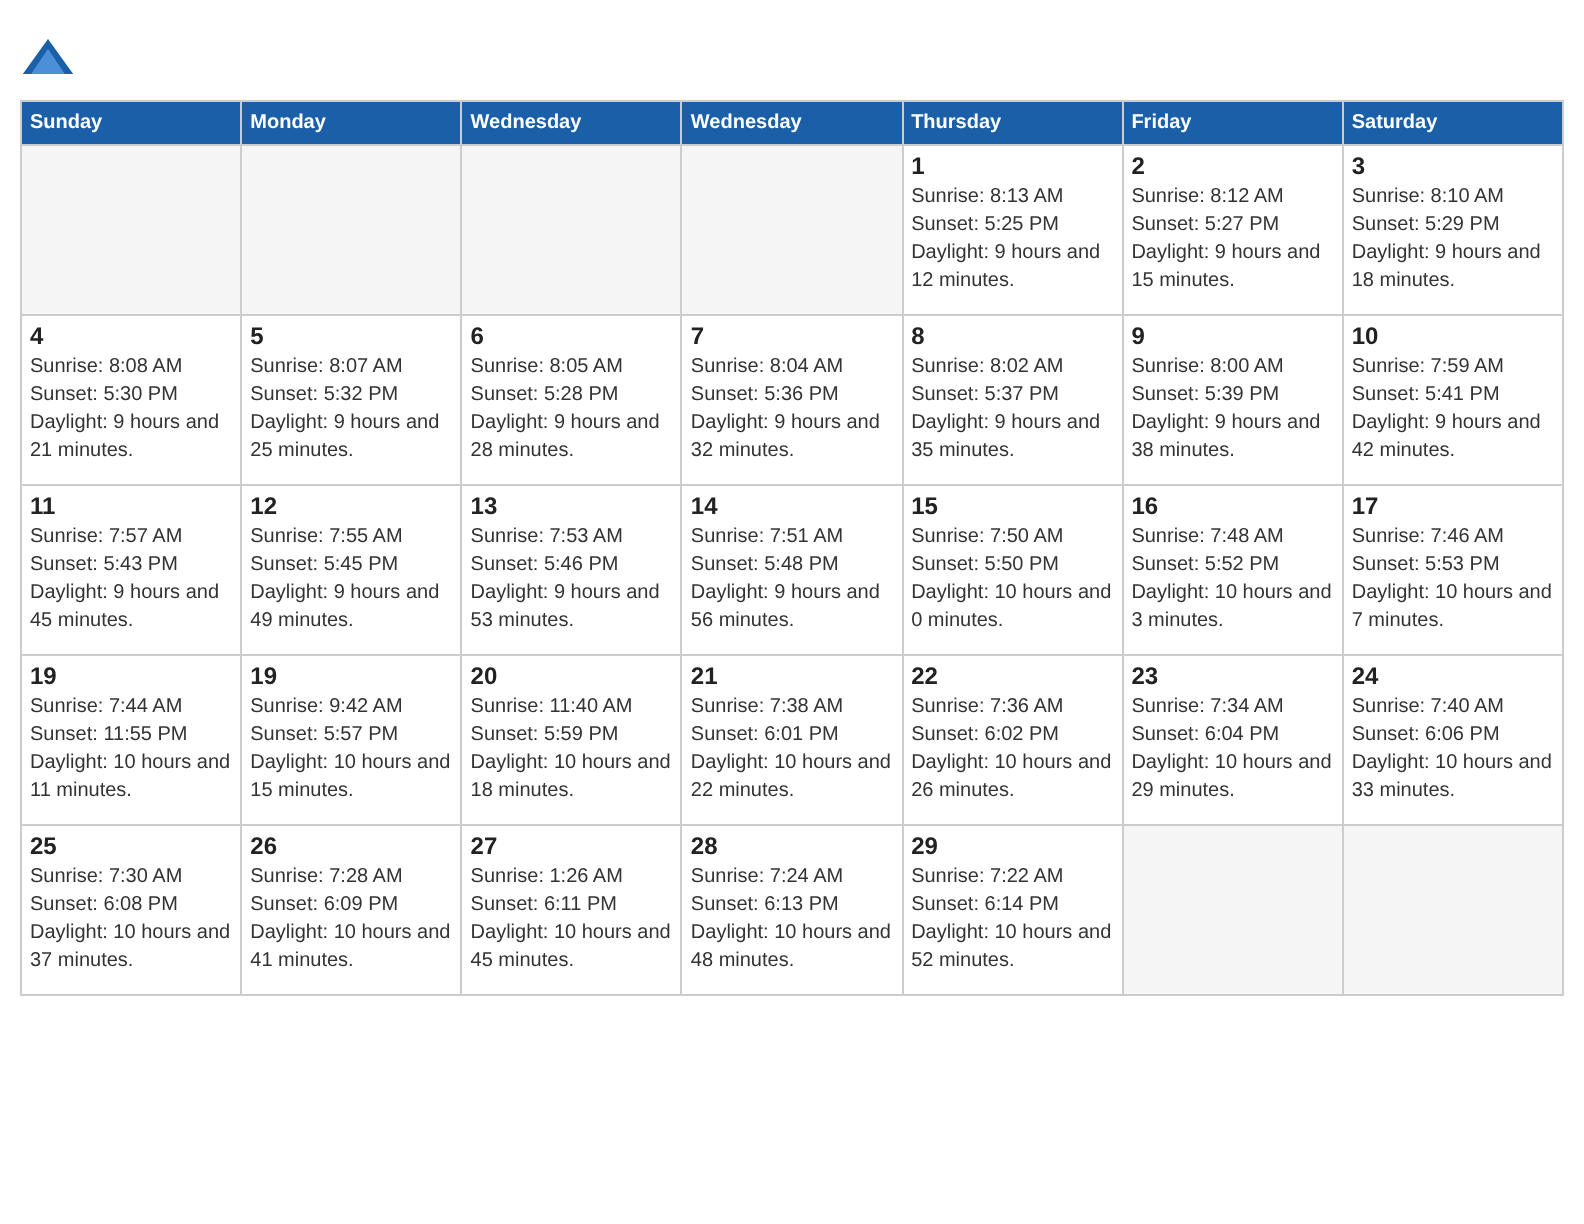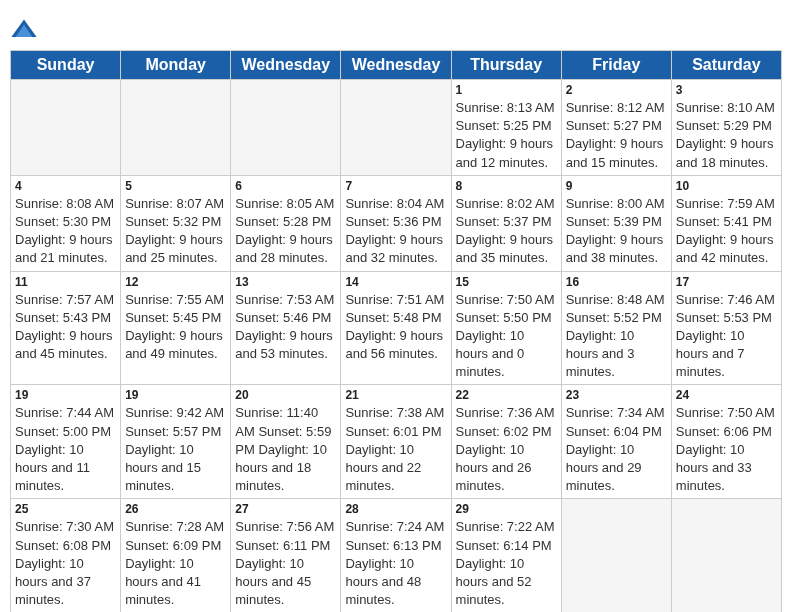--- a/index.html
+++ b/index.html
@@ -55,24 +55,24 @@
       color: #444;
     }
     .calendar {
       width: 100%;
       border-collapse: collapse;
       table-layout: fixed;
     }
     .calendar th {
       background: #1a5fa8;
       color: #fff;
-      font-size: 16px;
+      font-size: 10px;
       font-weight: bold;
       padding: 5px 4px;
-      text-align: center;
+      text-align: left;
       border: 1px solid #ccc;
     }
     .calendar td {
       border: 1px solid #ccc;
       vertical-align: top;
       padding: 3px 4px;
       font-size: 9.5px;
       color: #333;
       height: 85px;
       background: #fff;
@@ -81,21 +81,21 @@
       background: #f5f5f5;
     }
     .day-num {
       font-size: 12px;
       font-weight: bold;
       color: #222;
       display: block;
       margin-bottom: 2px;
     }
     .day-info {
-      font-size: 13px;
+      font-size: 10px;
       line-height: 1.4;
       color: #333;
     }
   </style>
 </head>
 <body>
 
 <div class="header">
   <div class="logo">
     <svg class="logo-icon" viewBox="0 0 40 40">
@@ -235,38 +235,38 @@
         </td>
         <td>
           <span class="day-num">15</span>
           <div class="day-info">Sunrise: 7:50 AM
 Sunset: 5:50 PM
 Daylight: 10 hours
 and 0 minutes.</div>
         </td>
         <td>
           <span class="day-num">16</span>
-          <div class="day-info">Sunrise: 8:48 AM
+          <div class="day-info">Sunrise: 7:48 AM
 Sunset: 5:52 PM
 Daylight: 10 hours
 and 3 minutes.</div>
         </td>
         <td>
           <span class="day-num">17</span>
           <div class="day-info">Sunrise: 7:46 AM
 Sunset: 5:53 PM
 Daylight: 10 hours
 and 7 minutes.</div>
         </td>
       </tr>
       <tr>
         <td>
           <span class="day-num">19</span>
           <div class="day-info">Sunrise: 7:44 AM
-Sunset: 5:00 PM
+Sunset: 11:55 PM
 Daylight: 10 hours
 and 11 minutes.</div>
         </td>
         <td>
           <span class="day-num">19</span>
           <div class="day-info">Sunrise: 9:42 AM
 Sunset: 5:57 PM
 Daylight: 10 hours
 and 15 minutes.</div>
         </td>
@@ -293,21 +293,21 @@
         </td>
         <td>
           <span class="day-num">23</span>
           <div class="day-info">Sunrise: 7:34 AM
 Sunset: 6:04 PM
 Daylight: 10 hours
 and 29 minutes.</div>
         </td>
         <td>
           <span class="day-num">24</span>
-          <div class="day-info">Sunrise: 7:50 AM
+          <div class="day-info">Sunrise: 7:40 AM
 Sunset: 6:06 PM
 Daylight: 10 hours
 and 33 minutes.</div>
         </td>
       </tr>
       <tr>
         <td>
           <span class="day-num">25</span>
           <div class="day-info">Sunrise: 7:30 AM
 Sunset: 6:08 PM
@@ -316,21 +316,21 @@
         </td>
         <td>
           <span class="day-num">26</span>
           <div class="day-info">Sunrise: 7:28 AM
 Sunset: 6:09 PM
 Daylight: 10 hours
 and 41 minutes.</div>
         </td>
         <td>
           <span class="day-num">27</span>
-          <div class="day-info">Sunrise: 7:56 AM
+          <div class="day-info">Sunrise: 1:26 AM
 Sunset: 6:11 PM
 Daylight: 10 hours
 and 45 minutes.</div>
         </td>
         <td>
           <span class="day-num">28</span>
           <div class="day-info">Sunrise: 7:24 AM
 Sunset: 6:13 PM
 Daylight: 10 hours
 and 48 minutes.</div>

